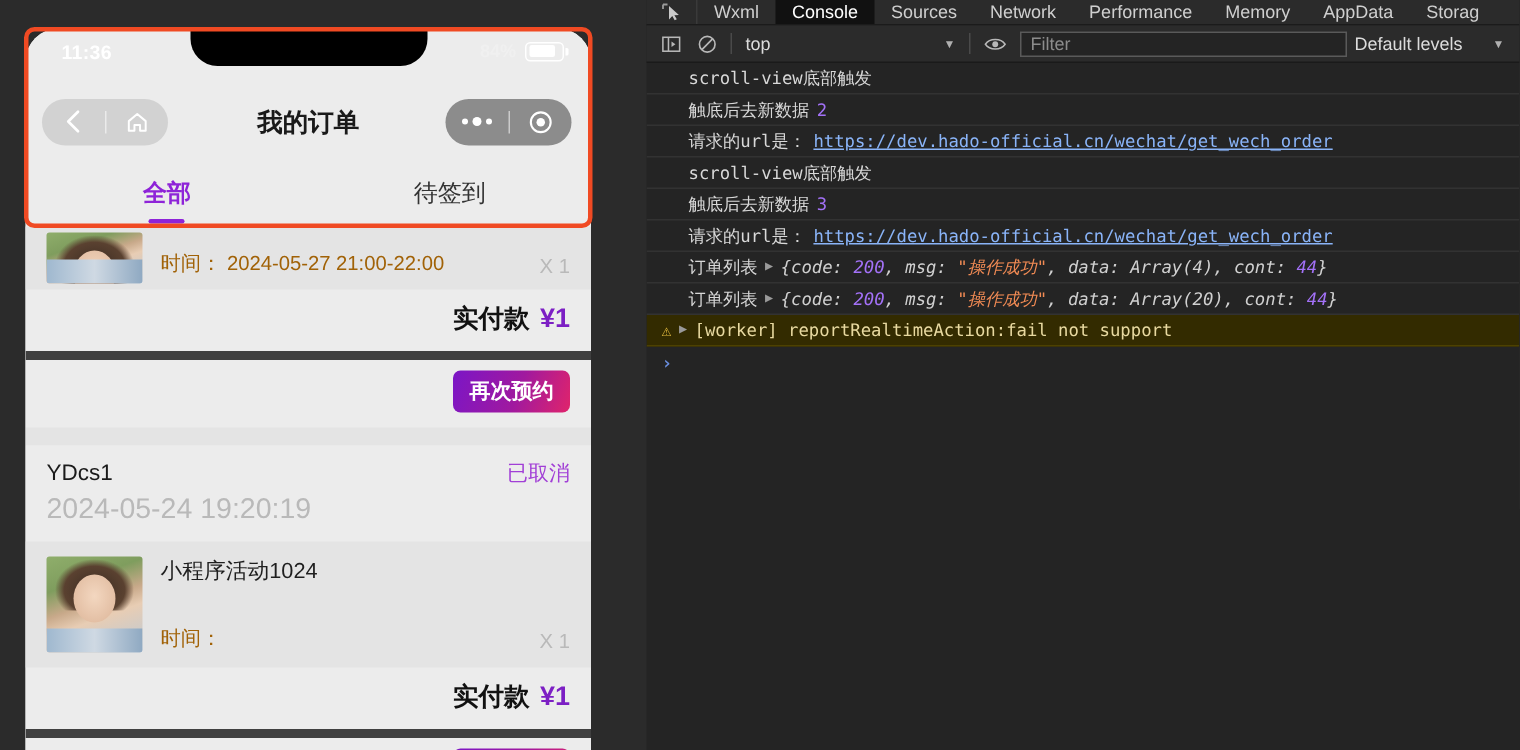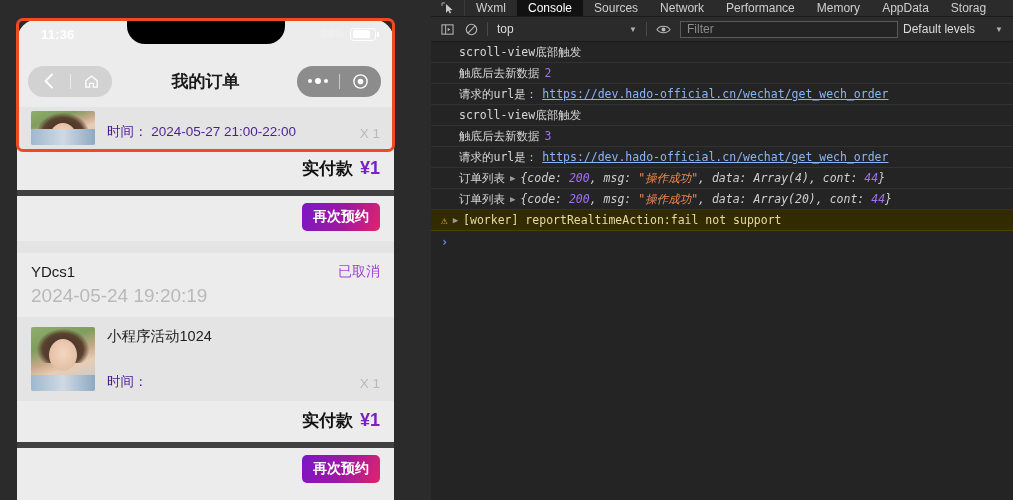--- a/index.html
+++ b/index.html
@@ -119,21 +119,21 @@
     border-radius: 50%;
     background: radial-gradient(ellipse at 50% 45%, #f3d7c0 0%, #e3bfa4 70%, rgba(227,191,164,0) 100%);
   }
   .thumb .dress {
     position: absolute; left: 0; bottom: 0; width: 100%; height: 16px;
     background: linear-gradient(90deg,#9fb8cf,#cfd9e3,#8fa9c2);
   }
   .body-info { flex: 1; display: flex; flex-direction: column; justify-content: space-between; min-width: 0; }
   .item-title { font-size: 14.5px; color: #1f1f1f; }
   .item-bottom { display: flex; justify-content: space-between; align-items: flex-end; }
-  .item-time { font-size: 13.5px; color: #4c1d95; }
+  .item-time { font-size: 13.5px; color: #a16207; }
   .item-qty { font-size: 13.5px; color: #b9b9b9; }
   .card-total {
     display: flex; align-items: baseline; justify-content: flex-end; gap: 7px;
     padding: 8px 14px 10px 14px;
     border-bottom: 6px solid #404040;
   }
   .total-label { font-size: 17px; font-weight: bold; color: #111; }
   .total-value { font-size: 18px; font-weight: bold; color: #7c1fc4; }
   .card-actions { display: flex; justify-content: flex-end; padding: 7px 14px 10px 14px; margin-left: 36px; }
   .btn-rebook {
@@ -265,20 +265,28 @@
           <div class="cap-div"></div>
           <div class="cap-half">
             <svg width="17" height="17" viewBox="0 0 18 18">
               <circle cx="9" cy="9" r="7" stroke="#fff" stroke-width="1.5" fill="none"></circle>
               <circle cx="9" cy="9" r="3" fill="#fff"></circle>
             </svg>
           </div>
         </div>
       </div>
 
+      <div class="tabbar">
+        <div class="tab active">
+            <span>全部</span>
+          </div>
+        <div class="tab">
+            <span>待签到</span>
+          </div>
+      </div>
 
       <div class="order-list">
 
         <div class="card">
           <div class="card-body" style="padding-top:0;padding-bottom:8px;height:42px;align-items:flex-end;">
             <div class="thumb" style="height:34px;margin-bottom:-4px;">
               <span class="hair"></span>
                 <span class="face"></span>
                 <span class="dress"></span>
             </div>

